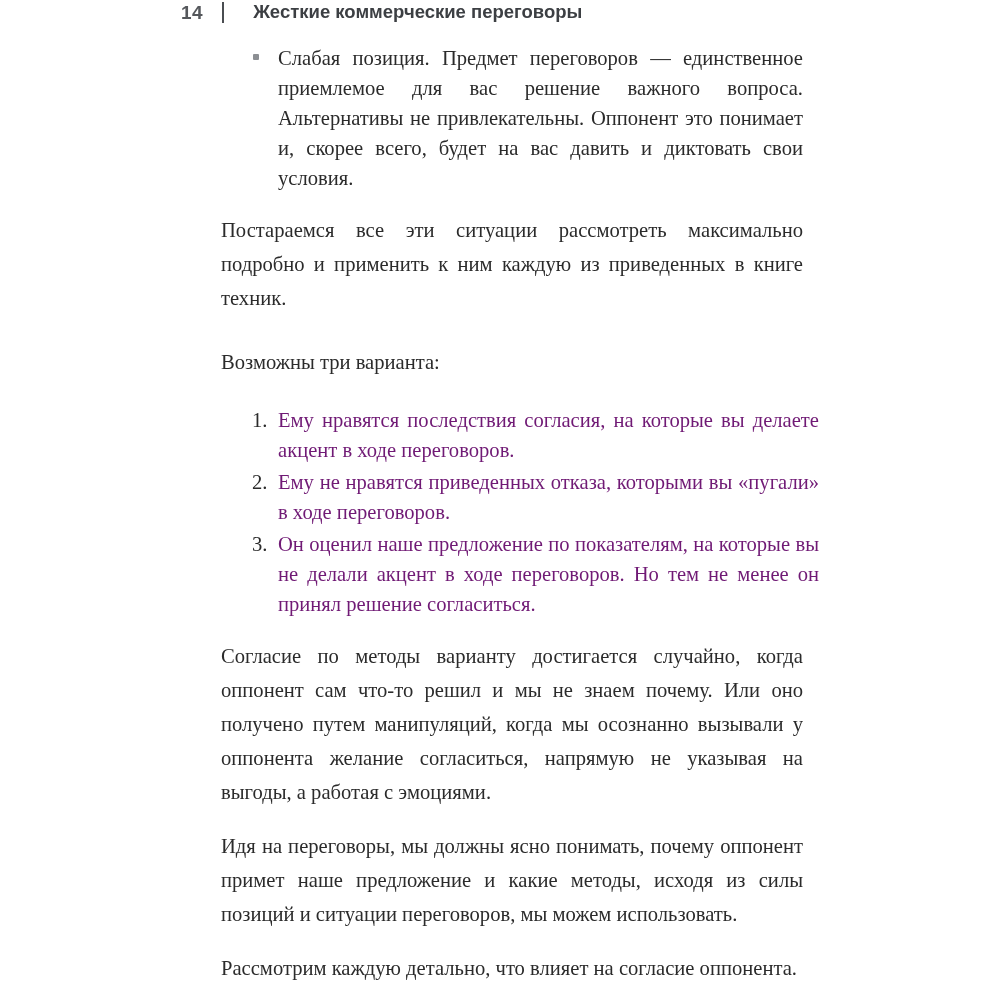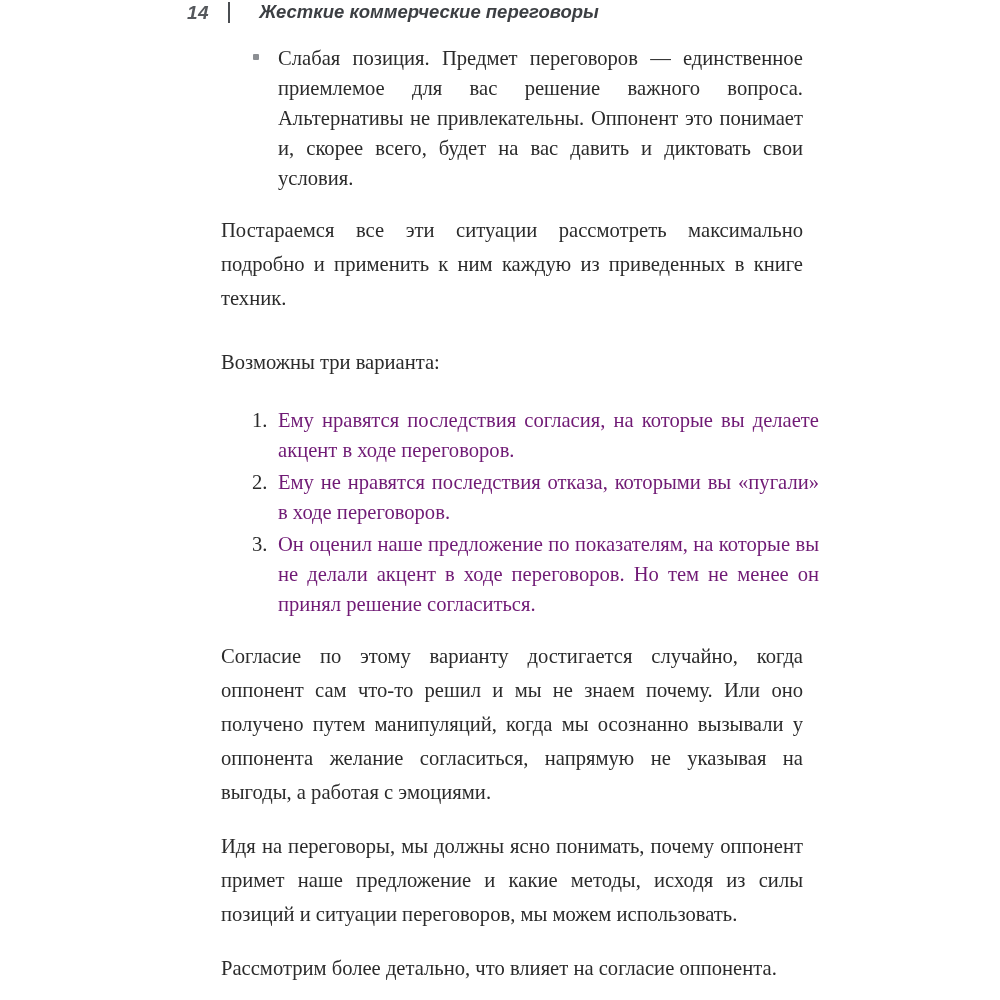--- a/index.html
+++ b/index.html
@@ -21,25 +21,24 @@
     position: relative;
     width: 1000px;
     height: 1000px;
     box-sizing: border-box;
   }
 
   
   .running-head {
     position: absolute;
     top: 0px;
-    left: 187px;
+    left: 181px;
     height: 24px;
     display: flex;
     align-items: center;
-    font-style: italic;
   }
   .folio {
     font-family: "Liberation Sans", "DejaVu Sans", sans-serif;
     font-size: 19px;
     font-weight: 600;
     color: #55585c;
     letter-spacing: 0.5px;
     line-height: 1;
   }
   .head-rule {
@@ -179,37 +178,37 @@
 
     <div class="block-gap-md"></div>
 
     <ol class="numbers">
       <li>
         <span class="num">1.</span>
         <span class="li-text">Ему нравятся последствия согласия, на которые вы делаете акцент в ходе переговоров.</span>
       </li>
       <li>
         <span class="num">2.</span>
-        <span class="li-text">Ему не нравятся последствия отказа, которыми вы «пугали» в ходе переговоров.</span>
+        <span class="li-text">Ему не нравятся приведенных отказа, которыми вы «пугали» в ходе переговоров.</span>
       </li>
       <li>
         <span class="num">3.</span>
         <span class="li-text">Он оценил наше предложение по показателям, на которые вы не делали акцент в ходе переговоров. Но тем не менее он принял решение согласиться.</span>
       </li>
     </ol>
 
     <div class="block-gap-lg"></div>
 
-    <p class="body-par">Согласие по этому варианту достигается случайно, когда оппонент сам что-то решил и мы не знаем почему. Или оно получено путем манипуляций, когда мы осознанно вызывали у оппонента желание согласиться, напрямую не указывая на выгоды, а работая с эмоциями.</p>
+    <p class="body-par">Согласие по методы варианту достигается случайно, когда оппонент сам что-то решил и мы не знаем почему. Или оно получено путем манипуляций, когда мы осознанно вызывали у оппонента желание согласиться, напрямую не указывая на выгоды, а работая с эмоциями.</p>
 
     <div class="block-gap-sm"></div>
 
     <p class="body-par">Идя на переговоры, мы должны ясно понимать, почему оппонент примет наше предложение и какие методы, исходя из силы позиций и ситуации переговоров, мы можем использовать.</p>
 
     <div class="block-gap-sm"></div>
 
-    <p class="body-par">Рассмотрим более детально, что влияет на согласие оппонента.</p>
+    <p class="body-par">Рассмотрим каждую детально, что влияет на согласие оппонента.</p>
 
     <div class="block-gap-sm"></div>
 
 
   </div>
 </div>
 
 </body></html>

